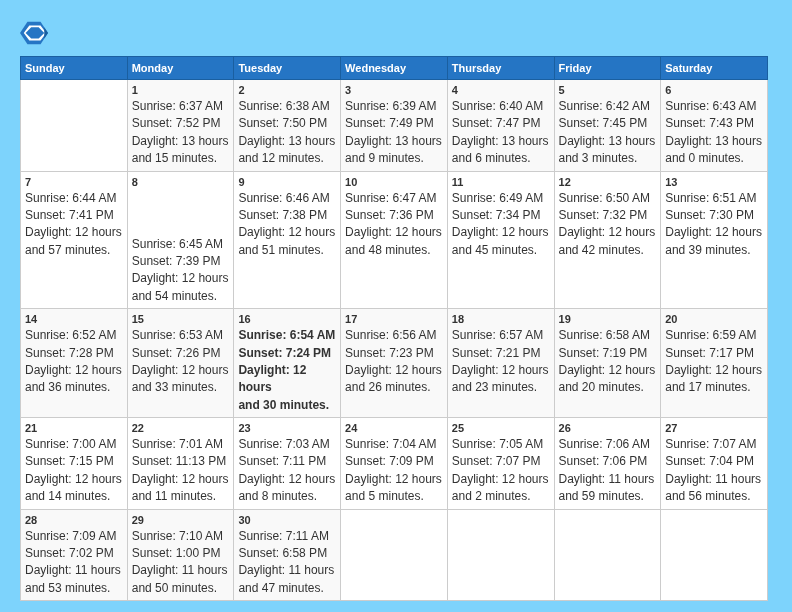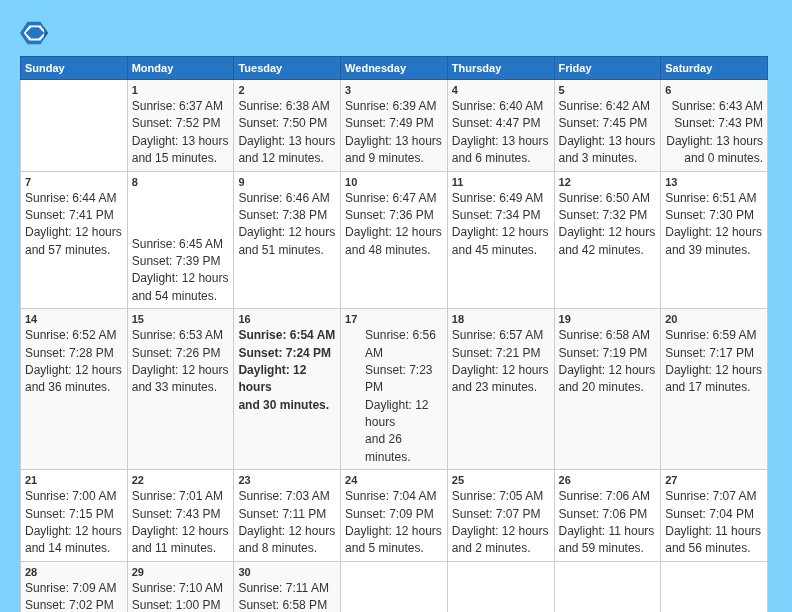--- a/index.html
+++ b/index.html
@@ -149,34 +149,34 @@
           <td>
             <span class="day-num">3</span>
             <div class="day-info" style="white-space: pre-line;">Sunrise: 6:39 AM
 Sunset: 7:49 PM
 Daylight: 13 hours
 and 9 minutes.</div>
           </td>
           <td>
             <span class="day-num">4</span>
             <div class="day-info" style="white-space: pre-line;">Sunrise: 6:40 AM
-Sunset: 4:47 PM
+Sunset: 7:47 PM
 Daylight: 13 hours
 and 6 minutes.</div>
           </td>
           <td>
             <span class="day-num">5</span>
             <div class="day-info" style="white-space: pre-line;">Sunrise: 6:42 AM
 Sunset: 7:45 PM
 Daylight: 13 hours
 and 3 minutes.</div>
           </td>
           <td>
             <span class="day-num">6</span>
-            <div class="day-info" style="white-space: pre-line; text-align: right;">Sunrise: 6:43 AM
+            <div class="day-info" style="white-space: pre-line;">Sunrise: 6:43 AM
 Sunset: 7:43 PM
 Daylight: 13 hours
 and 0 minutes.</div>
           </td>
         </tr>
         <tr>
           <td>
             <span class="day-num">7</span>
             <div class="day-info" style="white-space: pre-line;">Sunrise: 6:44 AM
 Sunset: 7:41 PM
@@ -243,21 +243,21 @@
           </td>
           <td>
             <span class="day-num">16</span>
             <div class="day-info" style="white-space: pre-line; font-weight: bold;">Sunrise: 6:54 AM
 Sunset: 7:24 PM
 Daylight: 12 hours
 and 30 minutes.</div>
           </td>
           <td>
             <span class="day-num">17</span>
-            <div class="day-info" style="white-space: pre-line; margin-left: 20px;">Sunrise: 6:56 AM
+            <div class="day-info" style="white-space: pre-line;">Sunrise: 6:56 AM
 Sunset: 7:23 PM
 Daylight: 12 hours
 and 26 minutes.</div>
           </td>
           <td>
             <span class="day-num">18</span>
             <div class="day-info" style="white-space: pre-line;">Sunrise: 6:57 AM
 Sunset: 7:21 PM
 Daylight: 12 hours
 and 23 minutes.</div>
@@ -281,21 +281,21 @@
           <td>
             <span class="day-num">21</span>
             <div class="day-info" style="white-space: pre-line;">Sunrise: 7:00 AM
 Sunset: 7:15 PM
 Daylight: 12 hours
 and 14 minutes.</div>
           </td>
           <td>
             <span class="day-num">22</span>
             <div class="day-info" style="white-space: pre-line;">Sunrise: 7:01 AM
-Sunset: 7:43 PM
+Sunset: 11:13 PM
 Daylight: 12 hours
 and 11 minutes.</div>
           </td>
           <td>
             <span class="day-num">23</span>
             <div class="day-info" style="white-space: pre-line;">Sunrise: 7:03 AM
 Sunset: 7:11 PM
 Daylight: 12 hours
 and 8 minutes.</div>
           </td>

